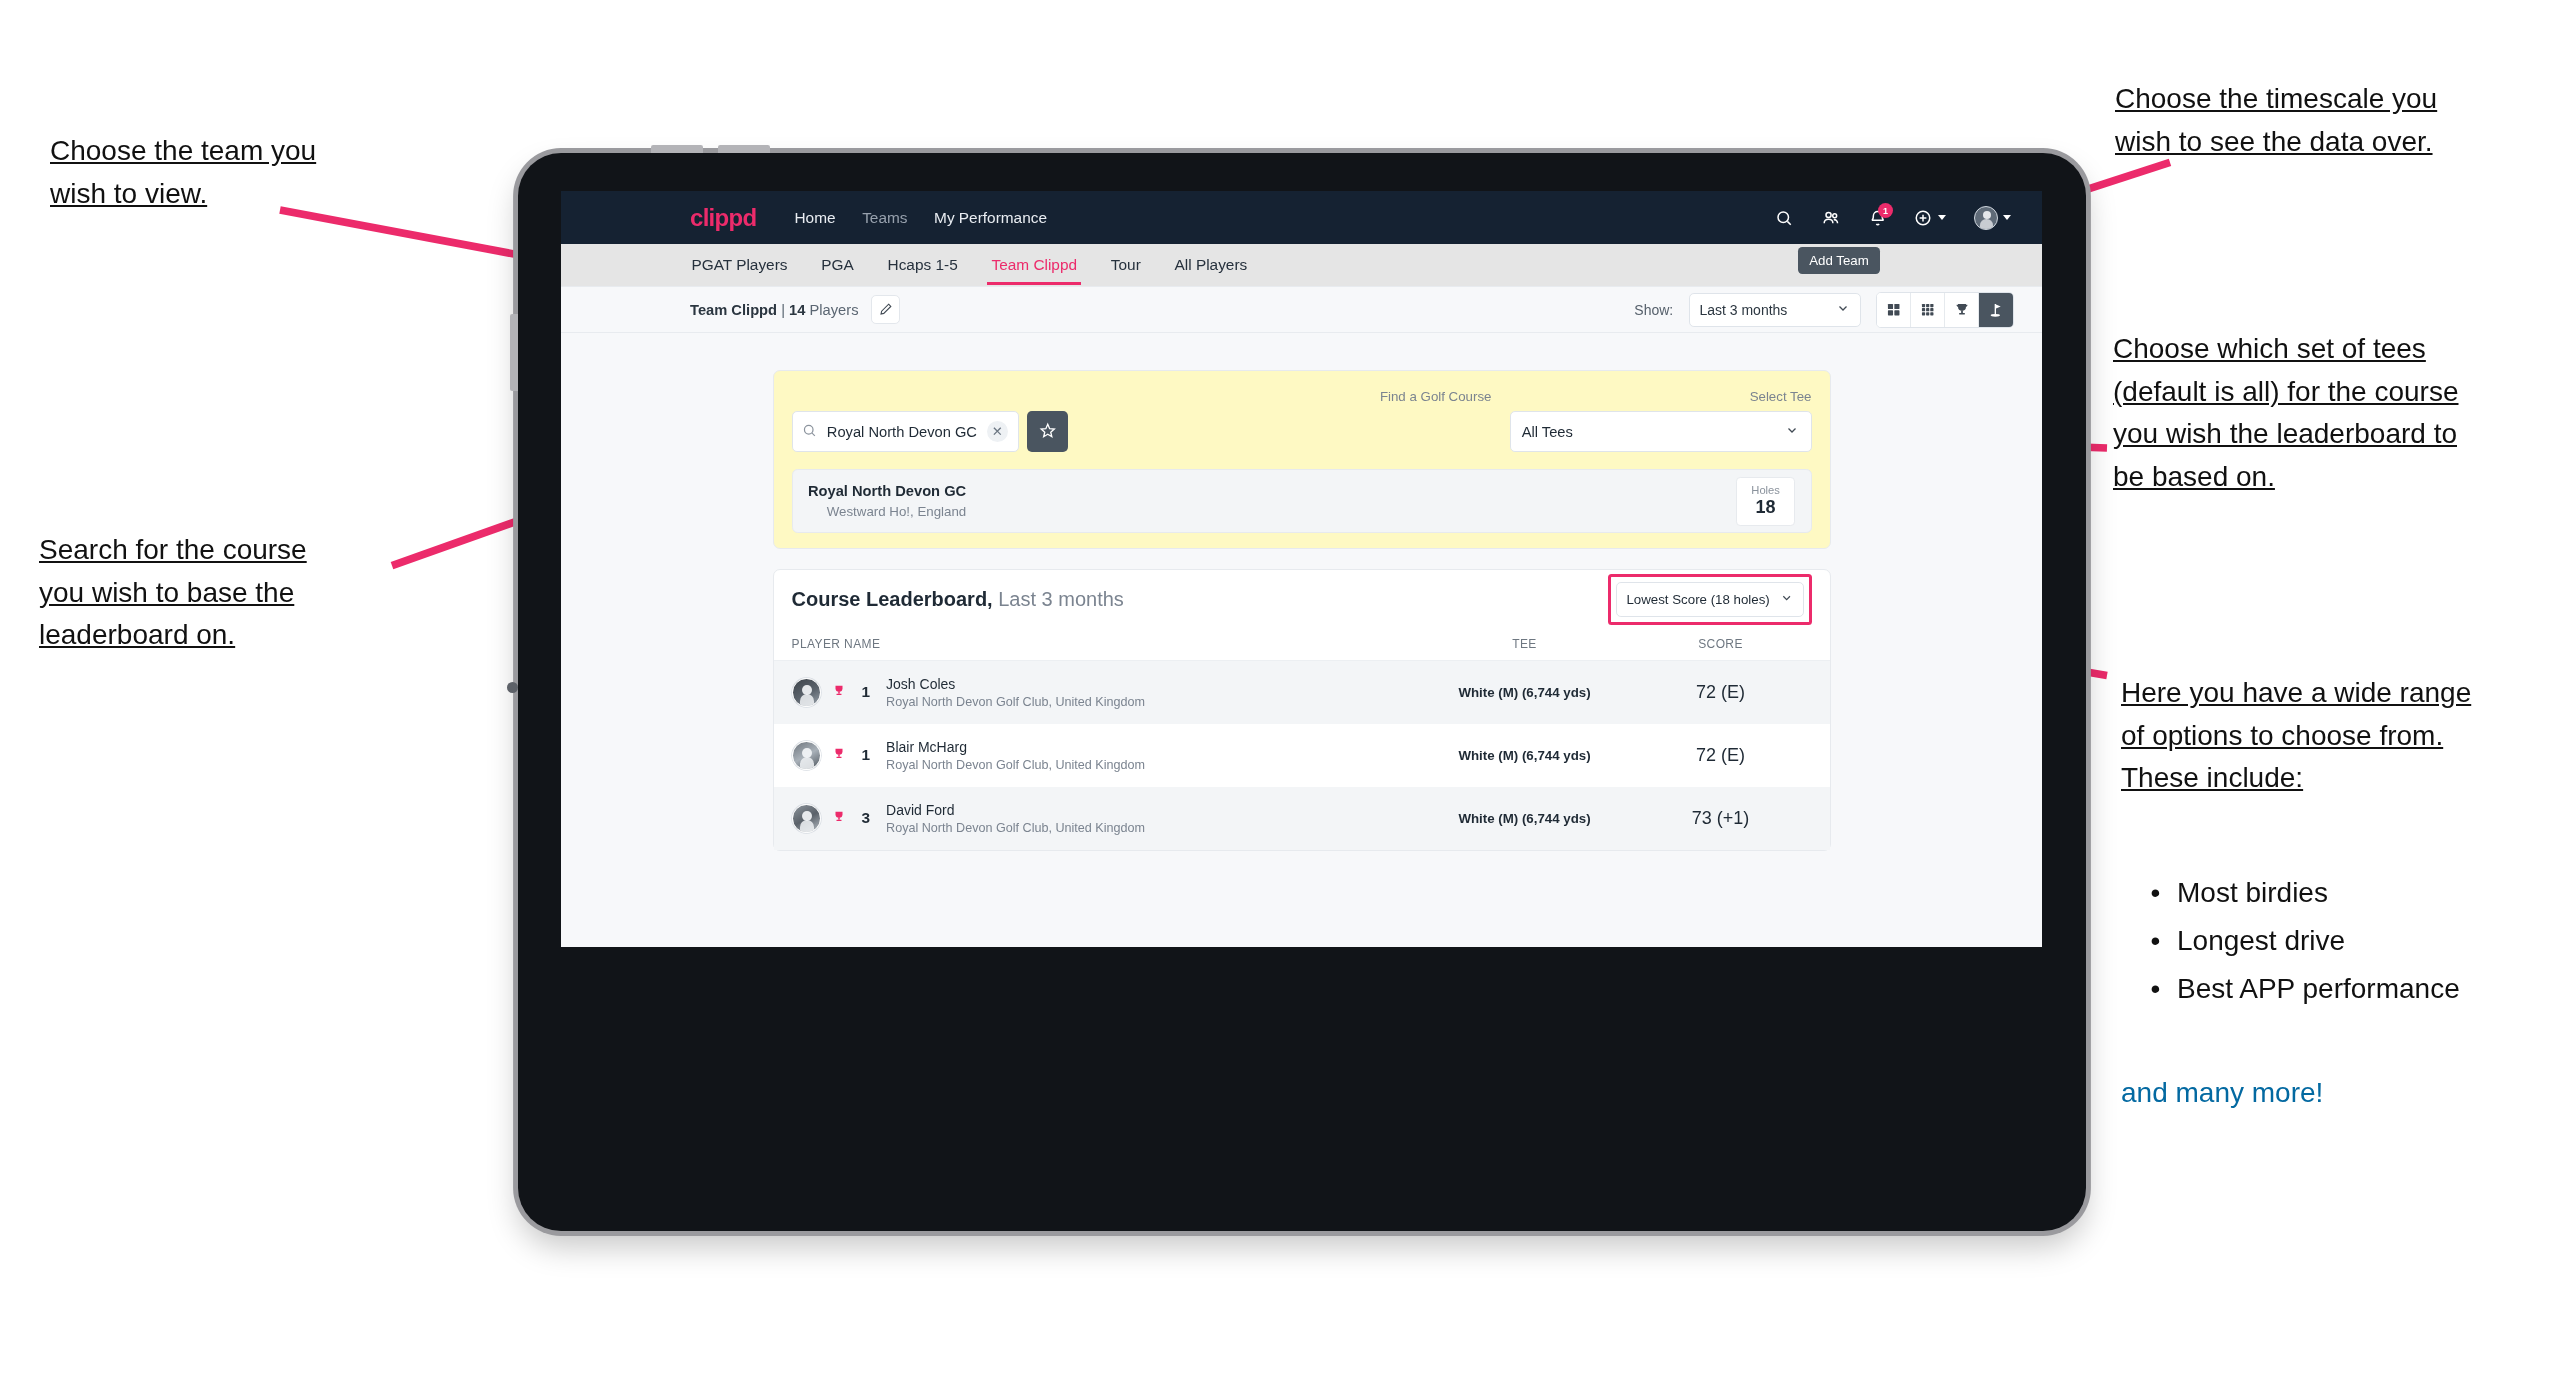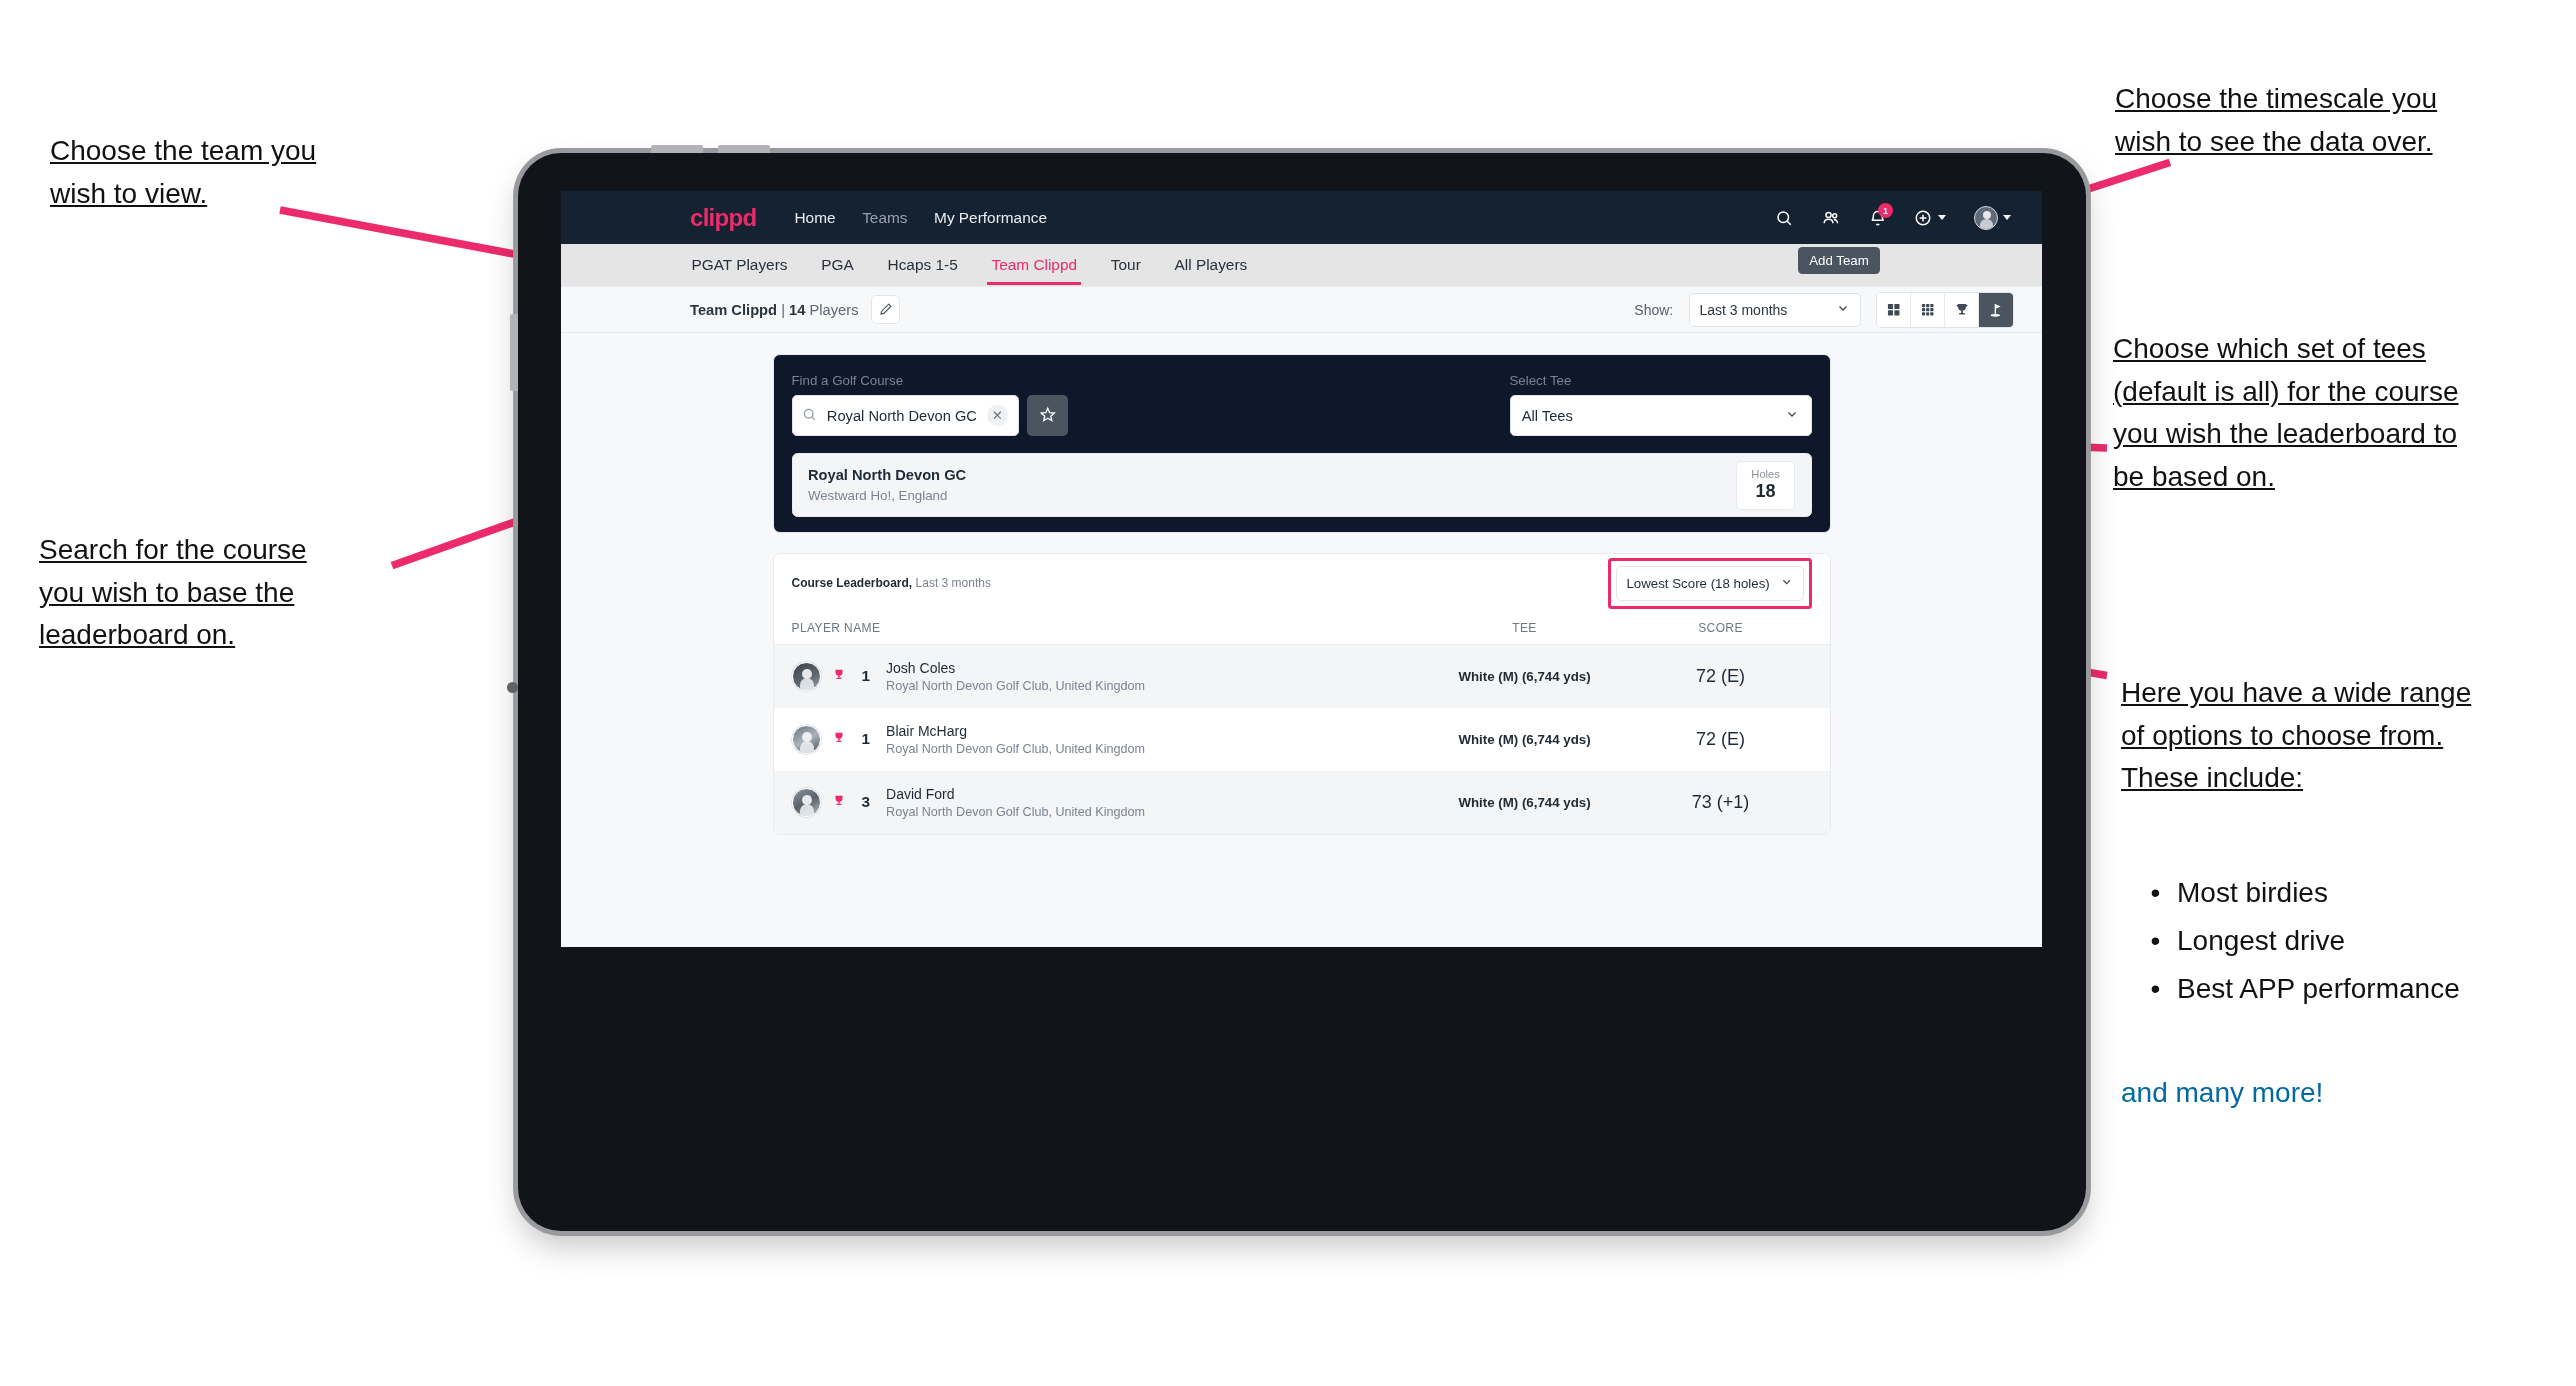--- a/index.html
+++ b/index.html
@@ -122,22 +122,22 @@
   .vt {
     width:34px;height:34px;display:flex;align-items:center;justify-content:center;cursor:pointer;
     border-right:0.7px solid #e6eaee; background:#fff;
   }
   .vt:last-child{border-right:none;}
   .vt.active { background:#4a5560; }
 
   
   .content { padding: 21px 0 0 0; }
   .card {
-    width: 1058px; margin: 0 auto; background:#0f172a;
-    border:0.7px solid #e7eaee; border-radius:7px;
+    width: 1058px; margin: 16px auto; background:#fef9c3;
+    border:0.7px solid #e7eaee; border-radius:7px;text-align:right;
   }
   .card-pad { padding: 18px 18px 15.4px 18px; }
   .field-lab { font-size: 13.3px; color:#7b8490; margin-bottom: 7px; }
   .row2 { display:flex; gap: 18px; align-items:flex-end;}
   .col-left { flex: 1 1 auto; }
   .col-right { width: 302px; flex:none; }
   .searchbox {
     height: 41px; border:0.7px solid #dfe4ea; border-radius:4.9px; background:#fff;
     display:flex; align-items:center; padding: 0 9.8px; gap: 9.8px;
   }
@@ -166,21 +166,21 @@
   .holes-box {
     margin-left:auto; width:59px; height:49px; background:#fff; border:0.7px solid #e7eaee; border-radius:4.2px;
     display:flex;flex-direction:column;align-items:center;justify-content:center;
   }
   .holes-lab{font-size:11.2px;color:#8a929c;}
   .holes-val{font-size:18px;font-weight:700;color:#1f2a35;margin-top:1.4px;}
 
   
   .lb-card { width:1058px; margin: 19.6px auto 0; background:#fff; border:0.7px solid #e7eaee; border-radius:7px; position:relative;}
   .lb-head { height: 59px; display:flex; align-items:center; padding: 0 18px; }
-  .lb-title { font-size:12px; color:#1f2a35; }
+  .lb-title { font-size:20px; color:#1f2a35; }
   .lb-title b{font-weight:700;}
   .lb-title .muted{color:#7b8490;}
   .lb-sel-hl {
     margin-left:auto; border:3.5px solid #ec2b6b; border-radius:3.5px; padding: 4.9px;
   }
   .lb-sel {
     width: 188px; height: 35px; background:#fff; border:0.7px solid #dfe4ea; border-radius:4.9px;
     display:flex;align-items:center;padding:0 9.8px;font-size:13.3px;color:#1f2a35;cursor:pointer;
   }
   .lb-sel .cv{margin-left:auto;}

